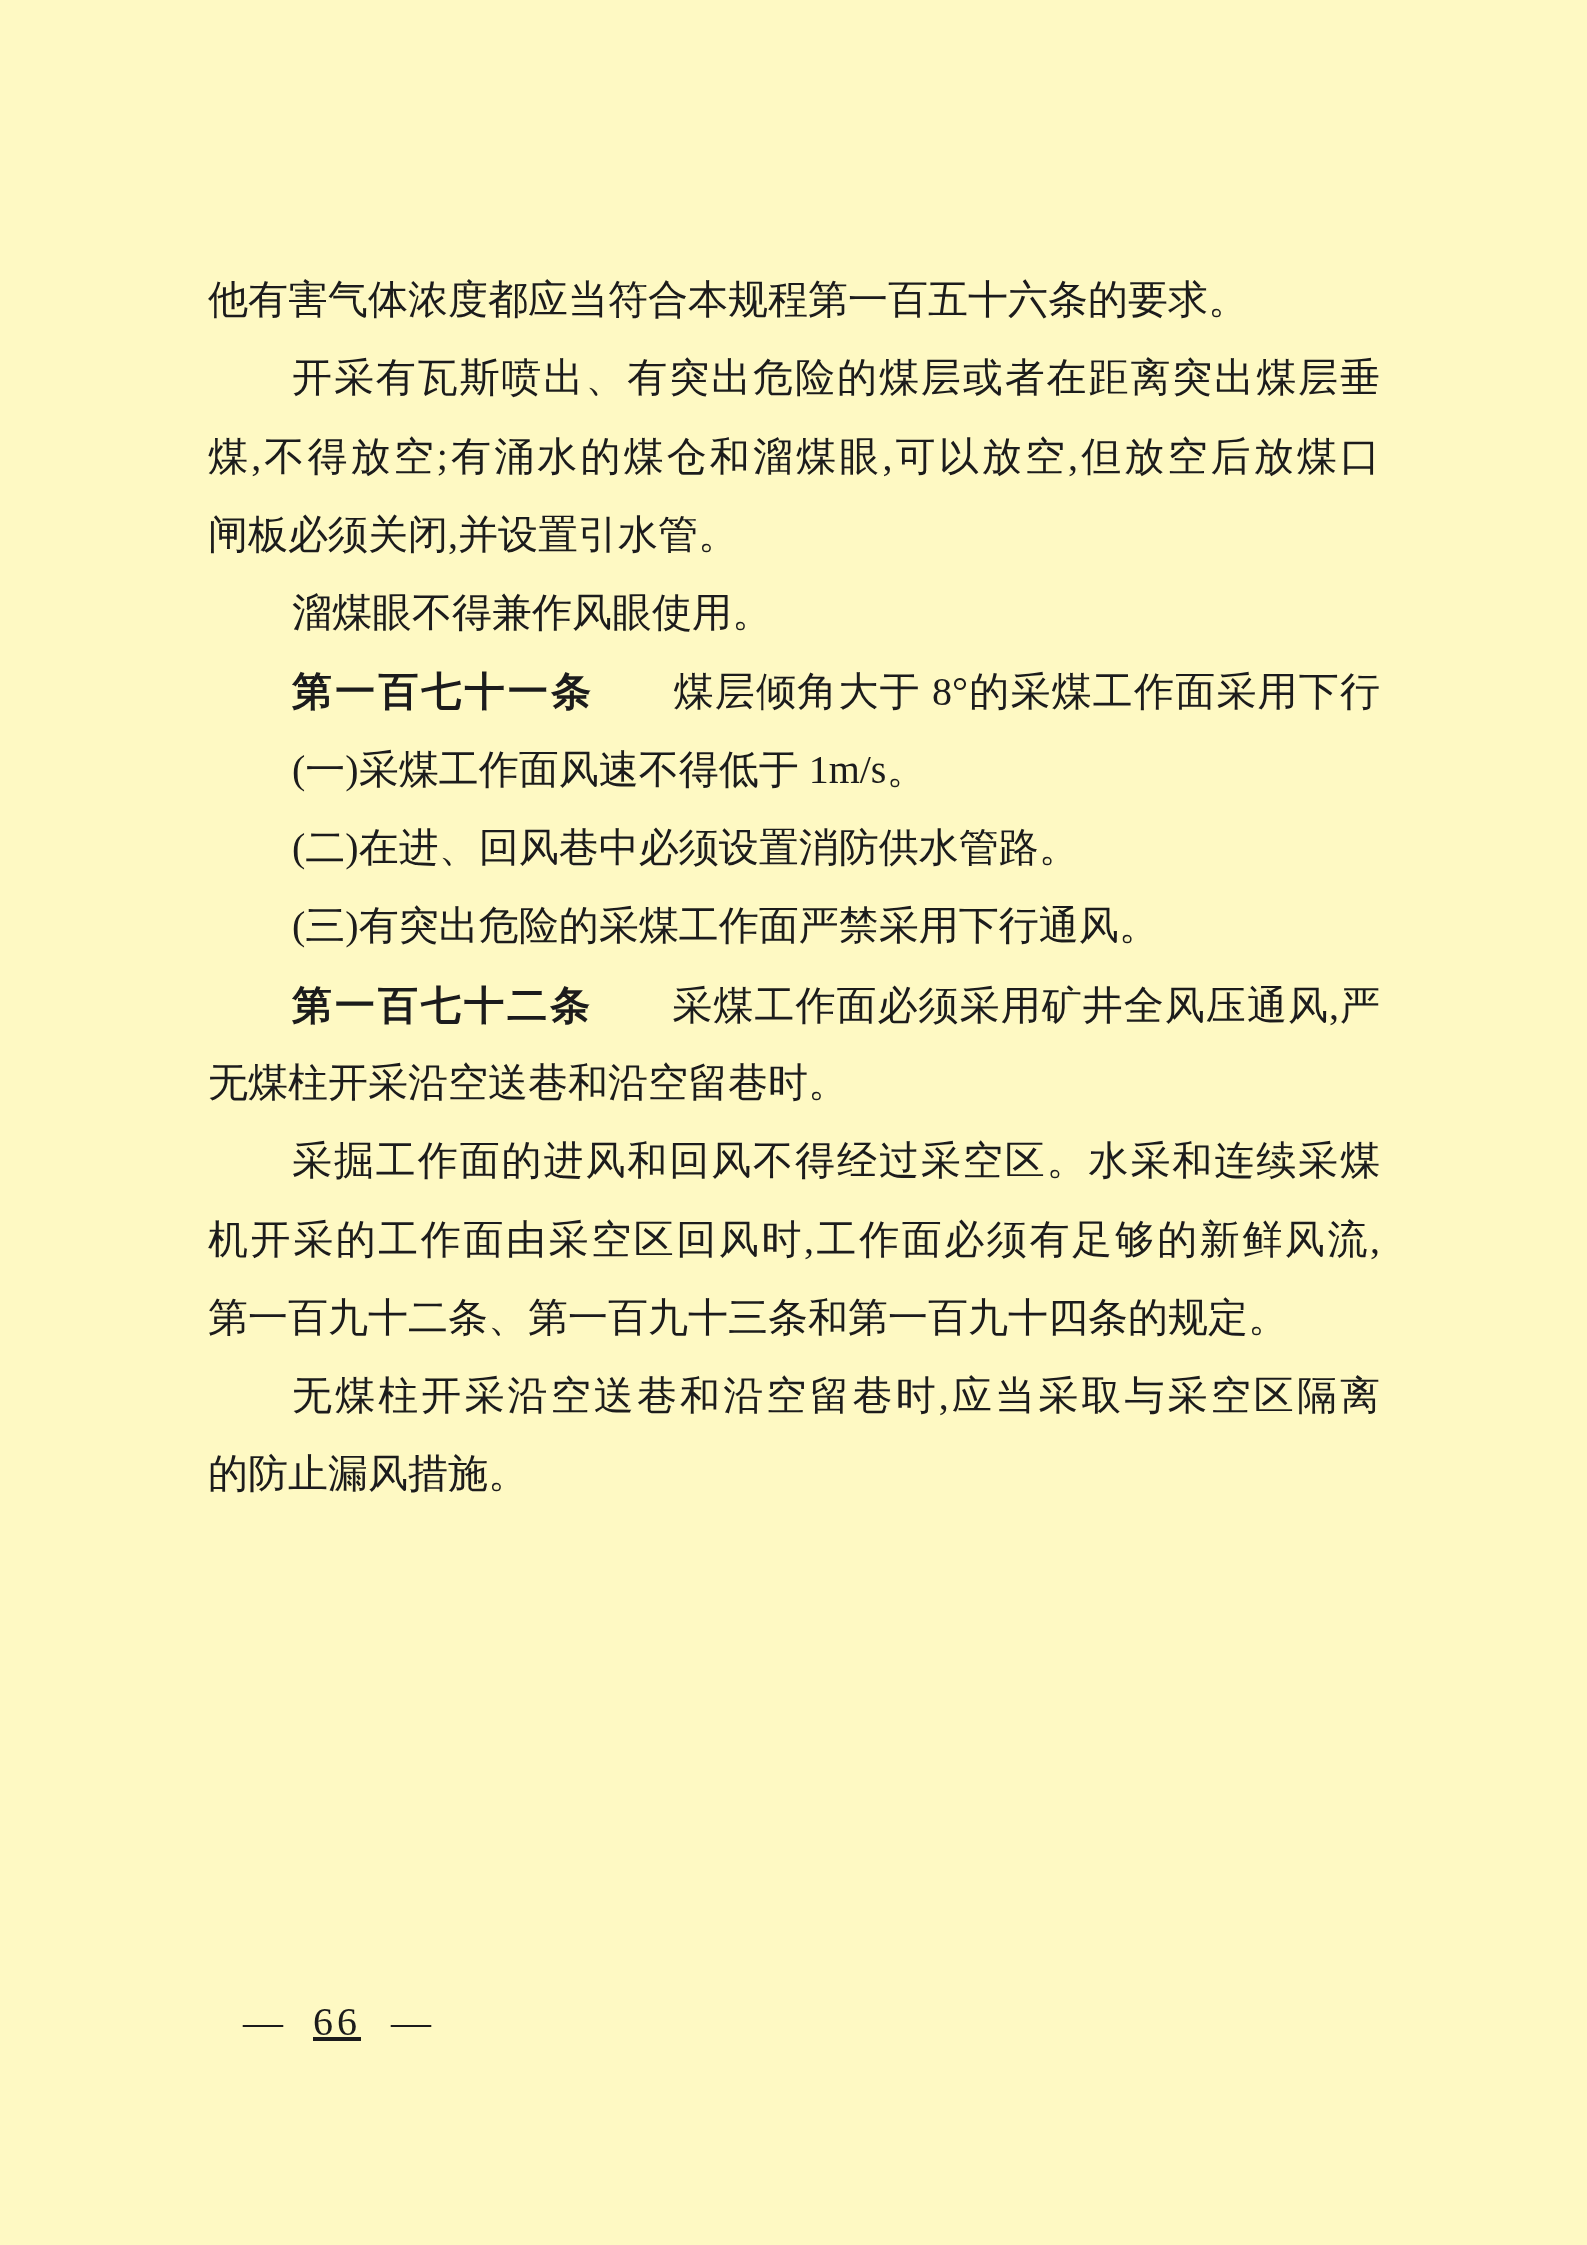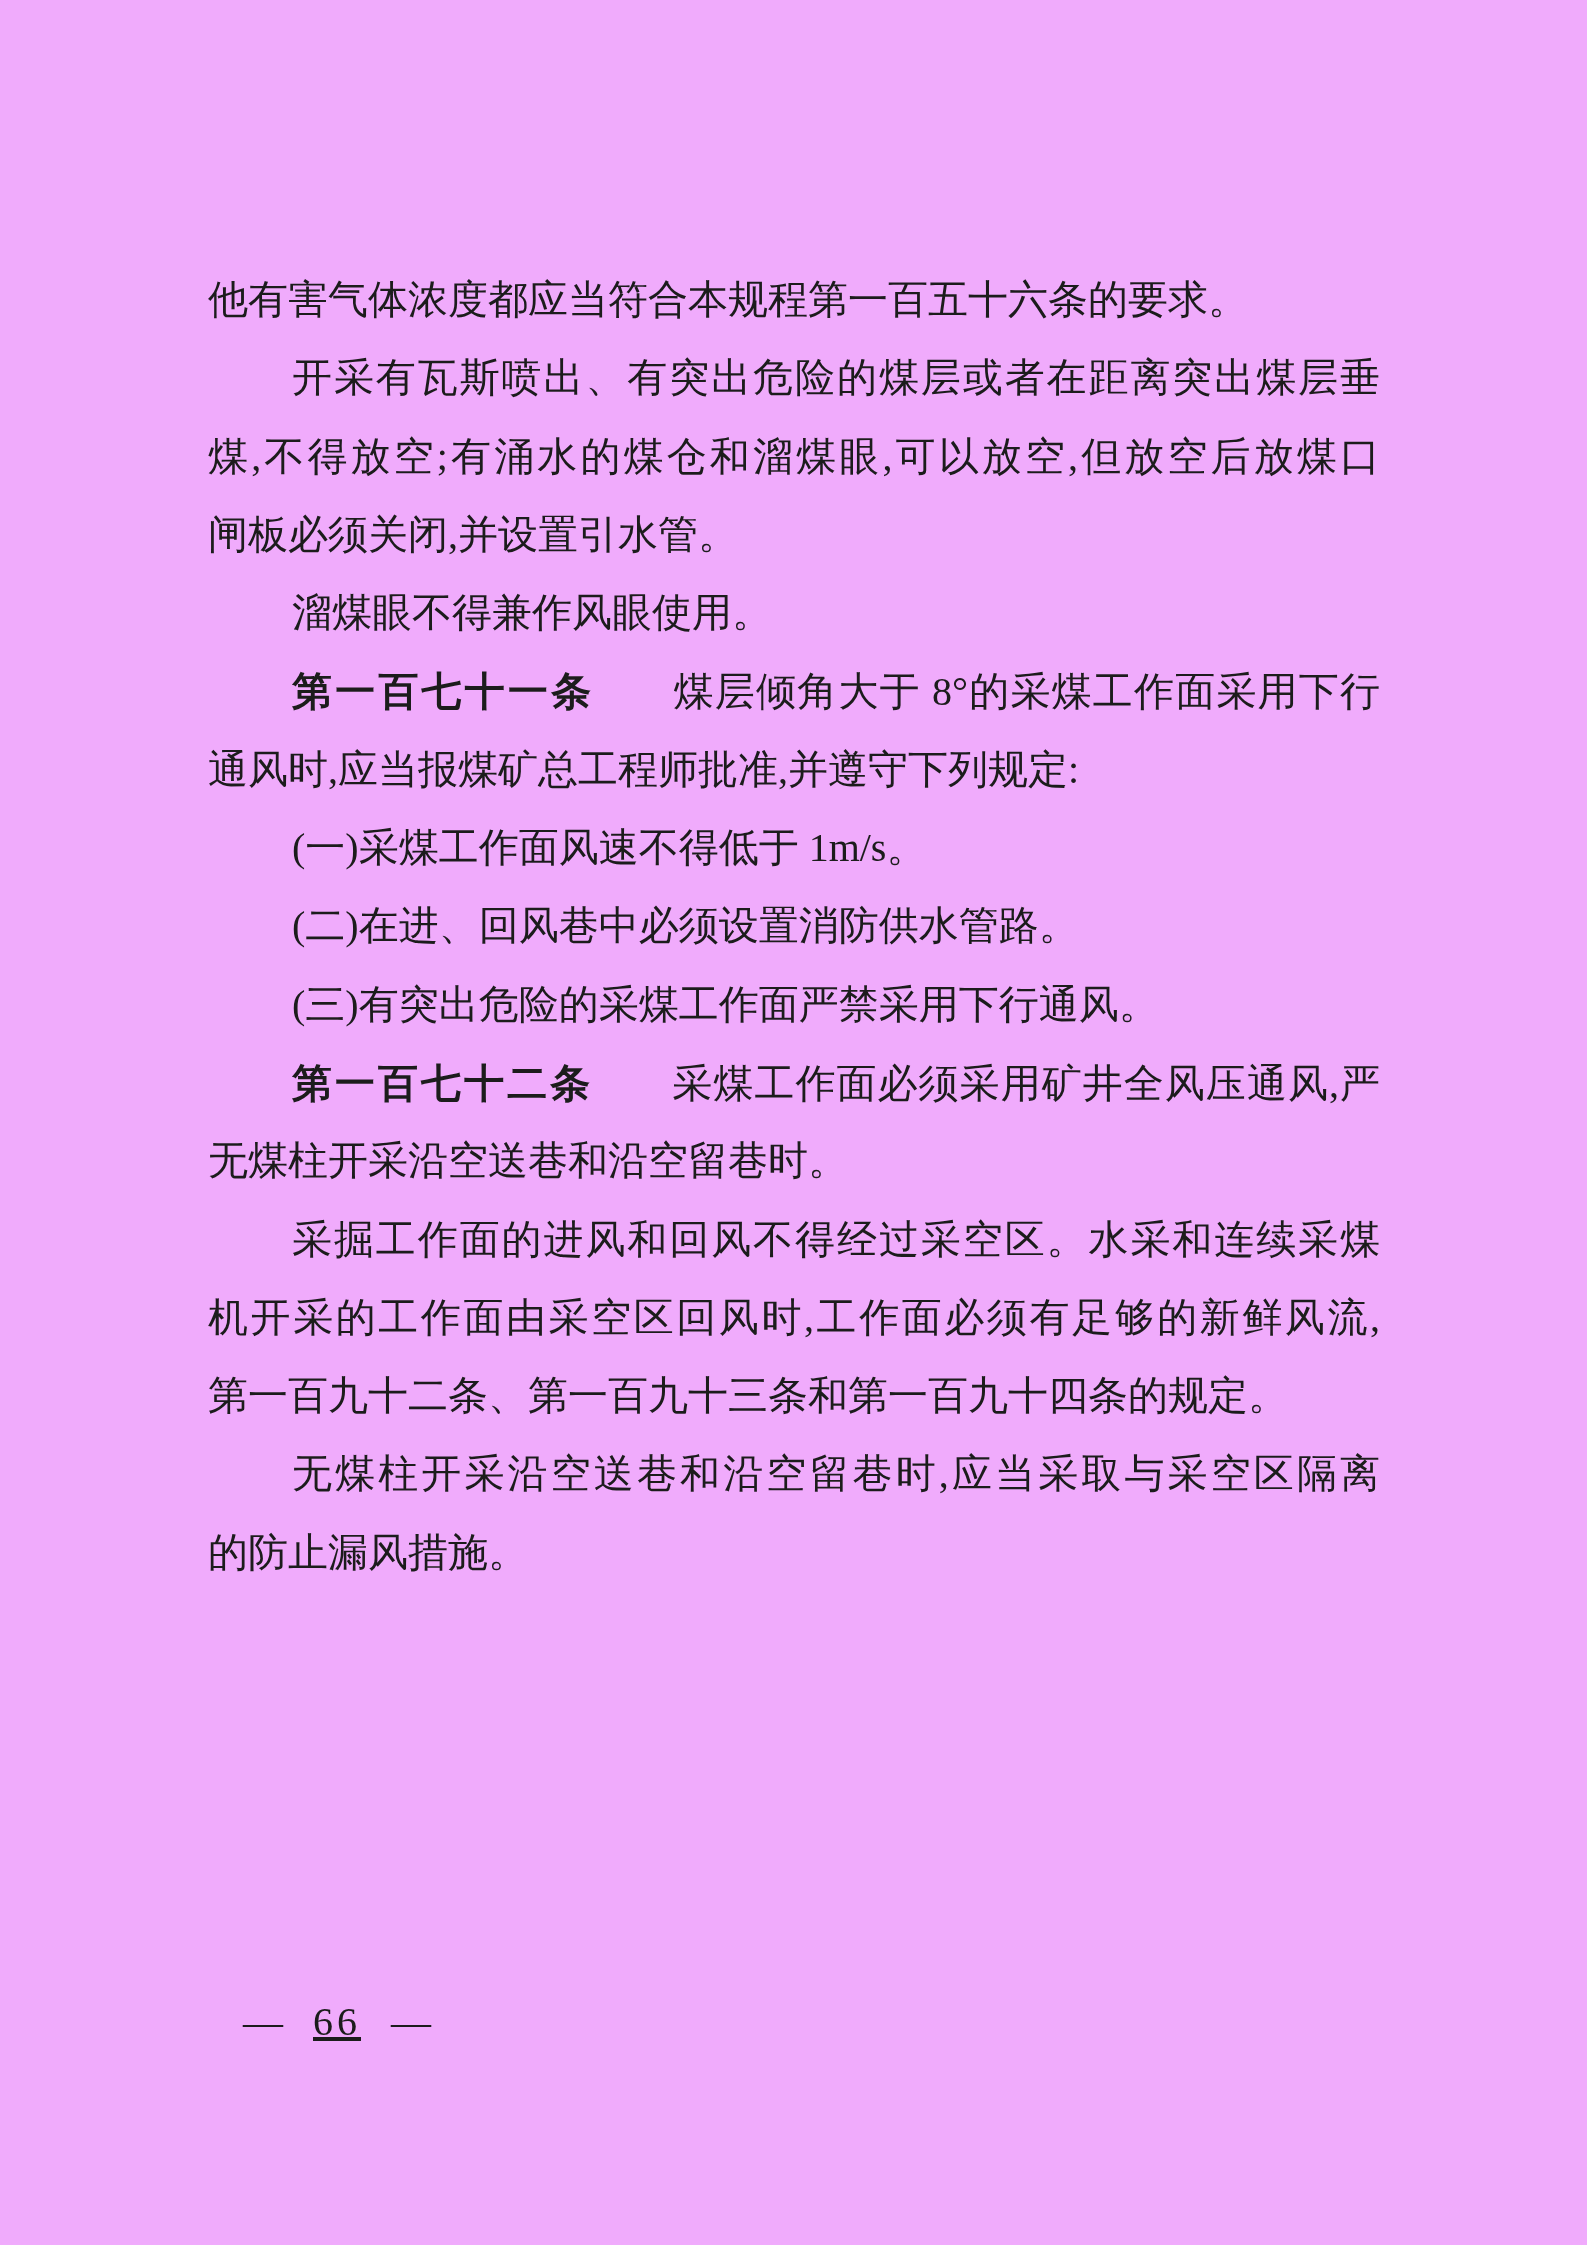--- a/index.html
+++ b/index.html
@@ -1,19 +1,19 @@
 <!DOCTYPE html>
 <html><head>
 <meta charset="utf-8">
 <style>
   html,body{margin:0;padding:0;background:#888;}
   .page{
     position:relative;
     width:1587px;height:2245px;
-    background:#f0abfc;
+    background:#fef9c3;
     font-family:"Liberation Serif","DejaVu Serif",serif;
     color:#1c1c1c;
     overflow:hidden;
   }
   .text-block{
     position:absolute;
     left:208px;top:261px;
     width:1172px;
     font-size:40px;
     letter-spacing:0;
@@ -54,21 +54,20 @@
 
 <div class="page">
 
   <div class="text-block" id="text-block">
       <div class="line"><span>他有害气体浓度都应当符合本规程第一百五十六条的要求。</span></div>
       <div class="line fill indent"><span>开采有瓦斯喷出、有突出危险的煤层或者在距离突出煤层垂</span></div>
       <div class="line fill"><span>煤,不得放空;有涌水的煤仓和溜煤眼,可以放空,但放空后放煤口</span></div>
       <div class="line"><span>闸板必须关闭,并设置引水管。</span></div>
       <div class="line indent"><span>溜煤眼不得兼作风眼使用。</span></div>
       <div class="line fill indent"><b class="article-no">第一百七十一条</b><span class="hd-gap"></span><span>煤层倾角大于 8°的采煤工作面采用下行</span></div>
-      <div class="line"><span>通风时,应当报煤矿总工程师批准,并遵守下列规定:</span></div>
       <div class="line indent"><span>(一)采煤工作面风速不得低于 1m/s。</span></div>
       <div class="line indent"><span>(二)在进、回风巷中必须设置消防供水管路。</span></div>
       <div class="line indent"><span>(三)有突出危险的采煤工作面严禁采用下行通风。</span></div>
       <div class="line fill indent"><b class="article-no">第一百七十二条</b><span class="hd-gap"></span><span>采煤工作面必须采用矿井全风压通风,严</span></div>
       <div class="line"><span>无煤柱开采沿空送巷和沿空留巷时。</span></div>
       <div class="line fill indent"><span>采掘工作面的进风和回风不得经过采空区。水采和连续采煤</span></div>
       <div class="line fill"><span>机开采的工作面由采空区回风时,工作面必须有足够的新鲜风流,</span></div>
       <div class="line"><span>第一百九十二条、第一百九十三条和第一百九十四条的规定。</span></div>
       <div class="line fill indent"><span>无煤柱开采沿空送巷和沿空留巷时,应当采取与采空区隔离</span></div>
       <div class="line"><span>的防止漏风措施。</span></div>

